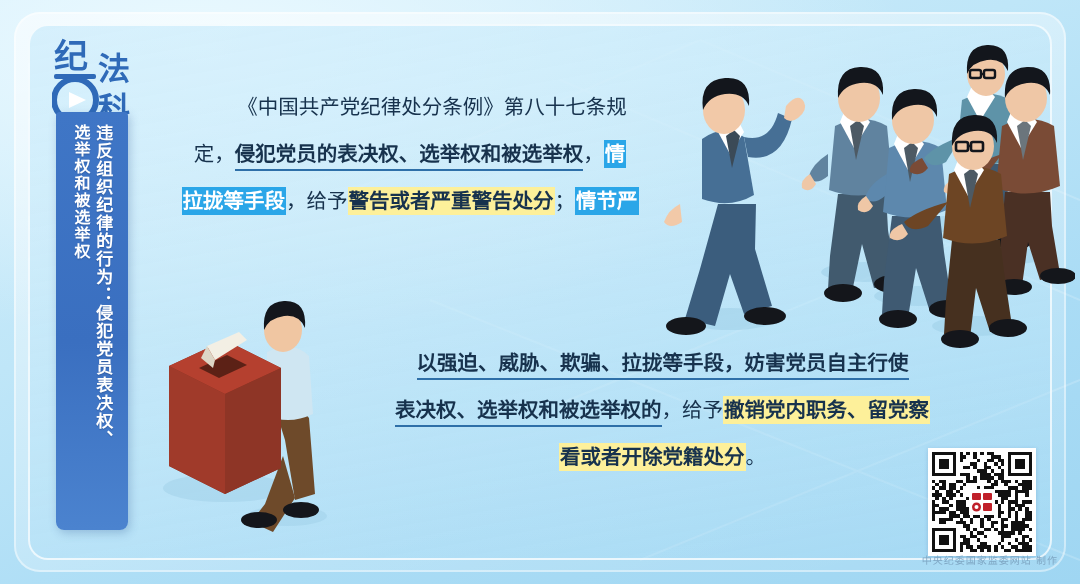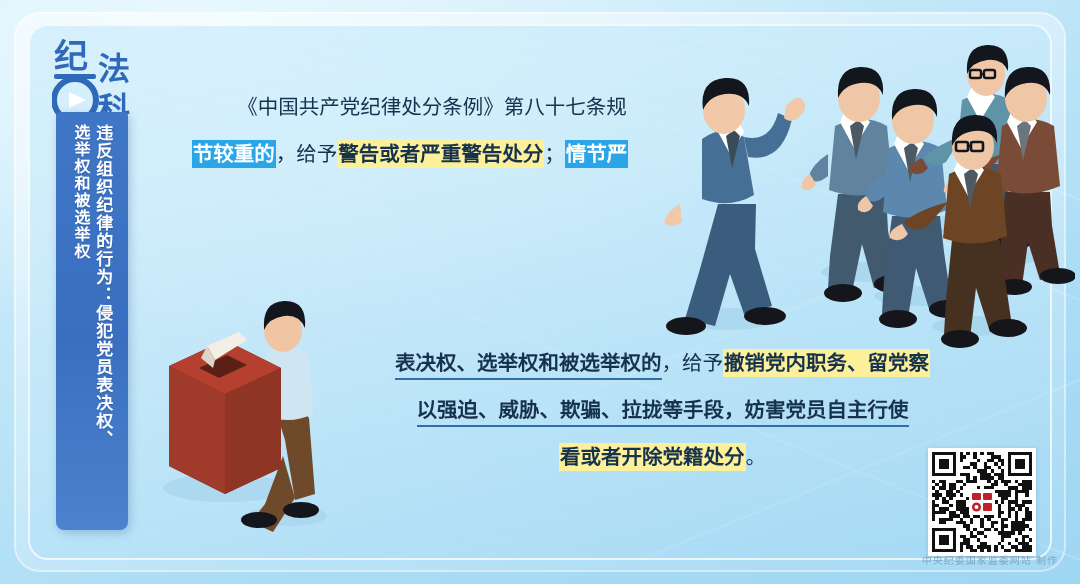--- a/index.html
+++ b/index.html
@@ -131,26 +131,27 @@
     </svg>
   </div>
 
   <div class="banner">
     <div class="vcol c1">违反组织纪律的行为：侵犯党员表决权、</div>
     <div class="vcol c2">选举权和被选举权</div>
   </div>
 
   <div class="para" id="para-top">
       <div class="tline"><span>《中国共产党纪律处分条例》第八十七条规</span></div>
-      <div class="tline"><span class="hl-b">节较重的</span><span>，给予</span><span class="hl-y">警告或者严重警告处分</span><span>；</span><span class="hl-b">情节严</span></div>
+      <div class="tline"><span>定，</span><span class="ul">侵犯党员的表决权、选举权和被选举权</span><span>，</span><span class="hl-b">情</span></div>
+      <div class="tline"><span class="hl-b">拉拢等手段</span><span>，给予</span><span class="hl-y">警告或者严重警告处分</span><span>；</span><span class="hl-b">情节严</span></div>
     </div>
 
   <div class="para" id="para-bottom">
+      <div class="tline"><span class="ul">以强迫、威胁、欺骗、拉拢等手段，妨害党员自主行使</span></div>
       <div class="tline"><span class="ul">表决权、选举权和被选举权的</span><span>，给予</span><span class="hl-y">撤销党内职务、留党察</span></div>
-      <div class="tline"><span class="ul">以强迫、威胁、欺骗、拉拢等手段，妨害党员自主行使</span></div>
       <div class="tline"><span class="hl-y">看或者开除党籍处分</span><span>。</span></div>
     </div>
 
   <div class="illus" id="illus-people">
     <svg width="415" height="310" viewBox="0 0 415 310" aria-hidden="true">
 
       <g fill="#9fd0e8" opacity="0.55">
         <ellipse cx="70" cy="275" rx="46" ry="11"></ellipse>
         <ellipse cx="205" cy="228" rx="44" ry="10"></ellipse>
         <ellipse cx="258" cy="252" rx="44" ry="10"></ellipse>

